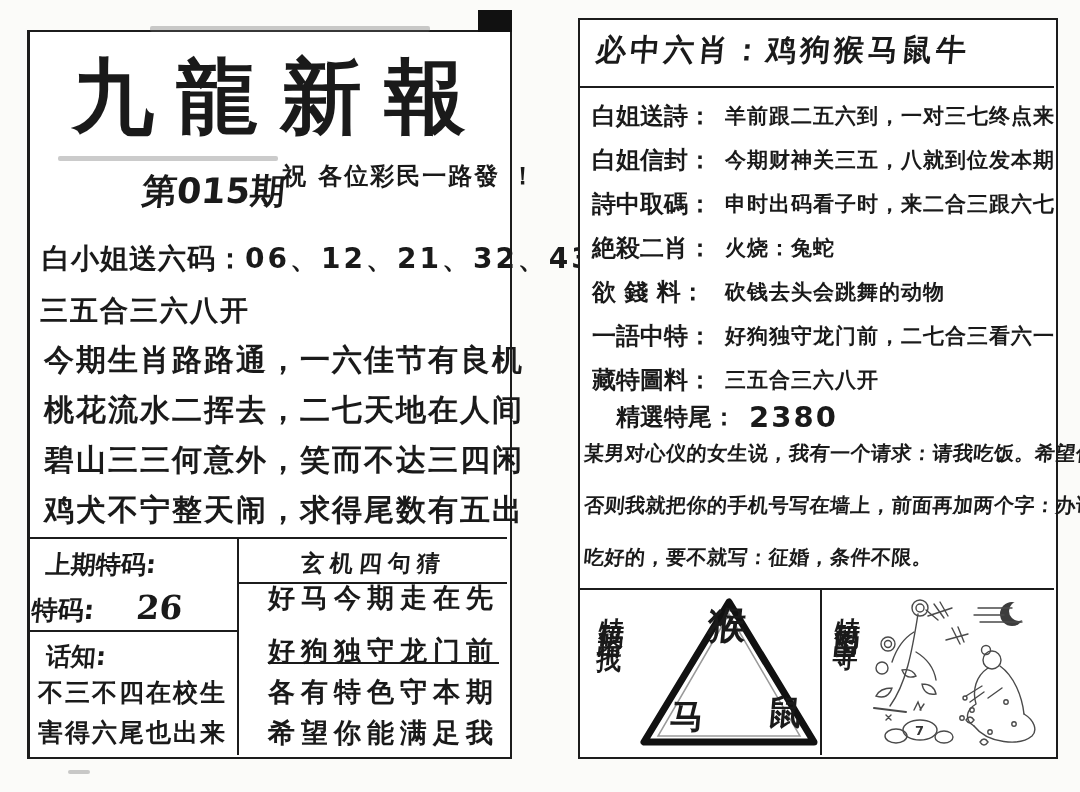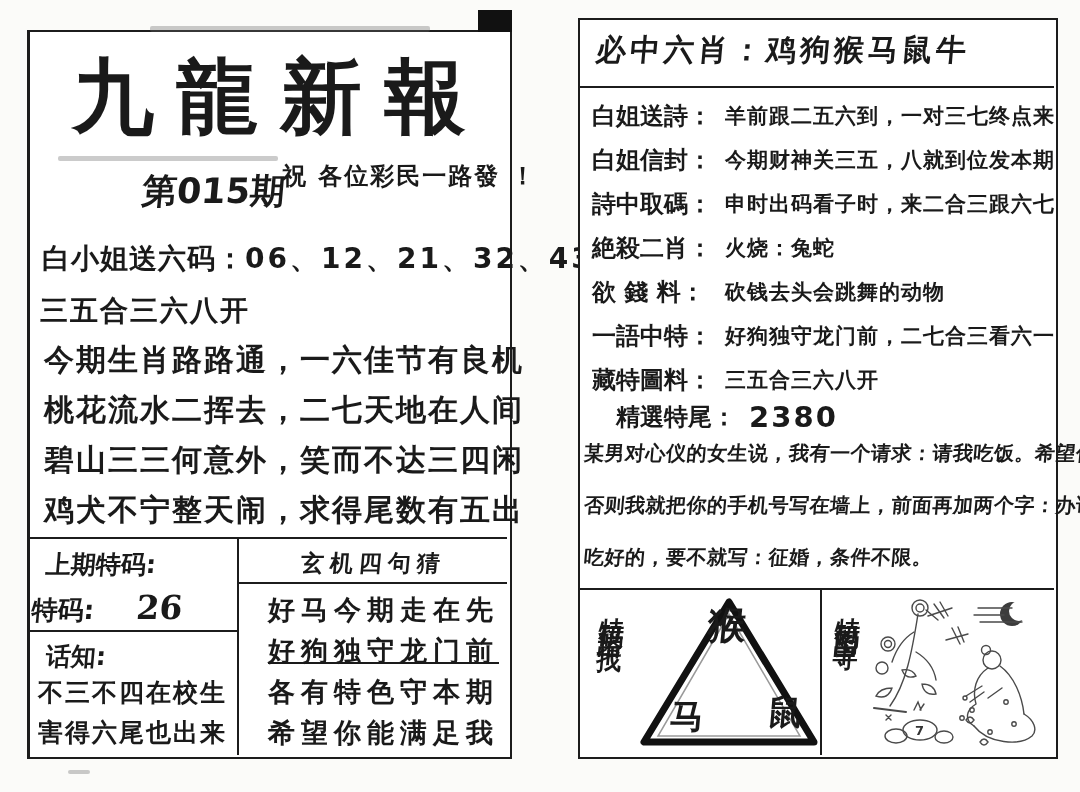--- a/index.html
+++ b/index.html
@@ -82,21 +82,21 @@
 
 <div class="abs hand" id="last-header">上期特码:</div>
 <div class="abs hand" id="special-line">
   <span>特码:</span><span id="special-value">26</span>
 </div>
 <div class="abs hand" id="notice-label">话知:</div>
 <div class="abs notice-line" style="top:676px;">不三不四在校生</div>
 <div class="abs notice-line" style="top:716px;">害得六尾也出来</div>
 
 <div class="abs hand" id="riddle-title">玄机四句猜</div>
-<div class="abs riddle-line" style="top:592px;text-align:right;">好马今期走在先</div>
+<div class="abs riddle-line" style="top:580px;text-align:right;">好马今期走在先</div>
 <div class="abs riddle-line" style="top:633px;text-decoration:underline;">好狗独守龙门前</div>
 <div class="abs riddle-line" style="top:674px;">各有特色守本期</div>
 <div class="abs riddle-line" style="top:715px;">希望你能满足我</div>
 
 <div class="panel" style="left:578px;top:18px;width:476px;height:737px;"></div>
 
 <div class="abs hand" id="rp-header">
   <span class="heavy">必中六肖：</span><span class="heavy">鸡狗猴马鼠牛</span>
 </div>
 <div class="hline" style="left:578px;top:86px;width:476px;"></div>

